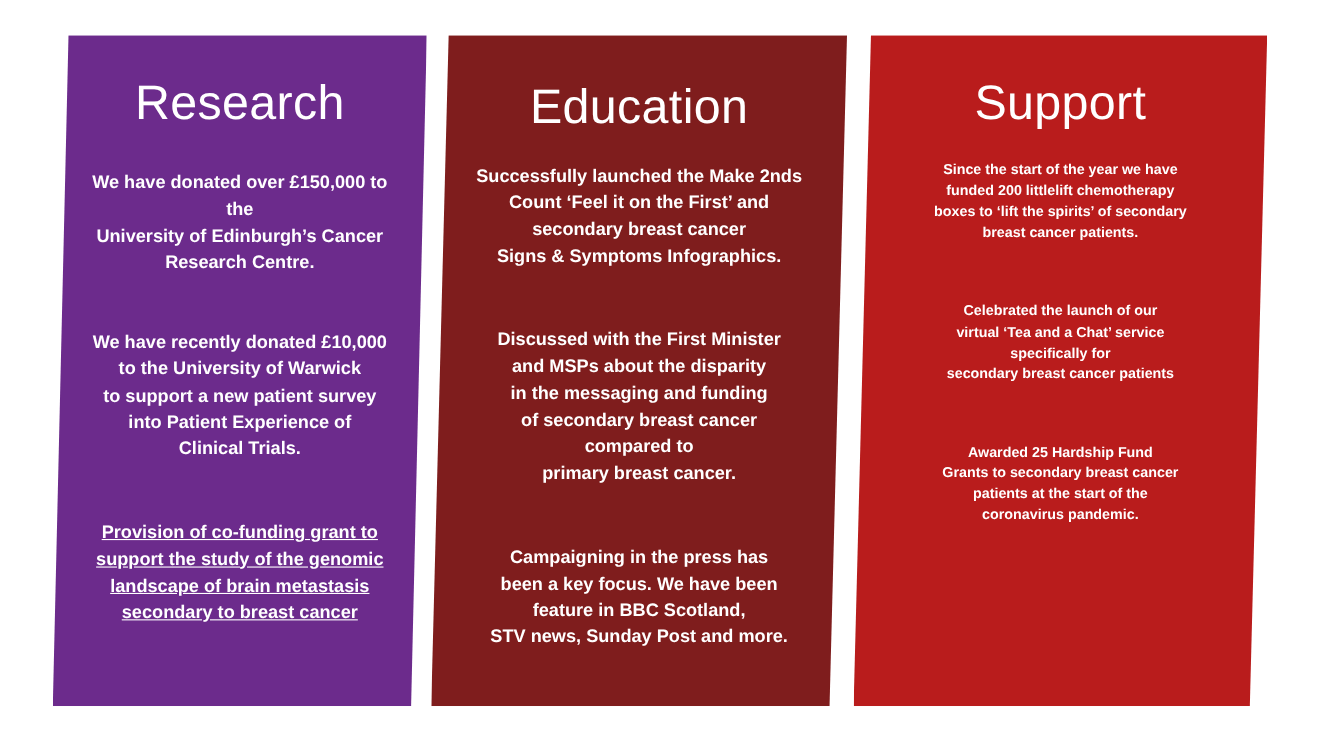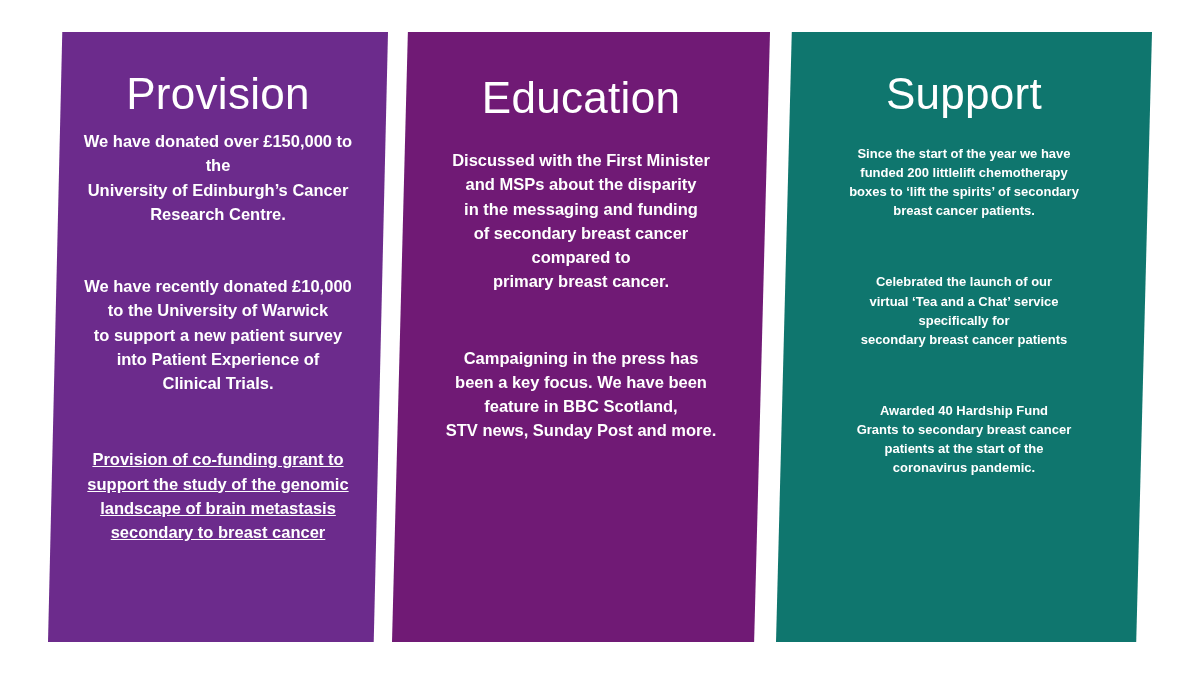--- a/index.html
+++ b/index.html
@@ -30,26 +30,26 @@
     clip-path: polygon(4.2% 0%, 100% 0%, 95.8% 100%, 0% 100%);
   }
   .col-research {
     left: 48px;
     width: 340px;
     background: #6c2b8c;
   }
   .col-education {
     left: 392px;
     width: 378px;
-    background: #701a75;
+    background: #7f1d1d;
   }
   .col-support {
     left: 776px;
     width: 376px;
-    background: #0f766e;
+    background: #b91c1c;
   }
   .col-title {
     text-align: center;
     font-weight: 400;
     font-size: 44px;
     line-height: 1;
     letter-spacing: 0.3px;
     margin: 0;
     padding-top: 40px;
   }
@@ -60,41 +60,41 @@
     text-align: center;
     font-weight: bold;
     font-size: 16.5px;
     line-height: 1.47;
     padding: 0 10px;
   }
   .col-research .block { font-size: 16.5px; }
   .col-education .block { font-size: 16.5px; }
   .col-support .block { font-size: 13px; }
 
-  .blocks-research .block:nth-child(1) { margin-top: 13px; }
+  .blocks-research .block:nth-child(1) { margin-top: 38px; }
   .blocks-research .block:nth-child(2) { margin-top: 48px; }
   .blocks-research .block:nth-child(3) { margin-top: 52px; text-decoration: underline; }
 
   .blocks-education .block:nth-child(1) { margin-top: 28px; }
   .blocks-education .block:nth-child(2) { margin-top: 52px; }
   .blocks-education .block:nth-child(3) { margin-top: 52px; }
 
   .blocks-support .block:nth-child(1) { margin-top: 28px; }
   .blocks-support .block:nth-child(2) { margin-top: 52px; text-align: center; }
   .blocks-support .block:nth-child(3) { margin-top: 52px; }
 
   .block span { display: block; white-space: pre-line; }
 </style>
 </head>
 <body>
 
 <div class="canvas">
 
   <section class="column col-research">
-    <h2 class="col-title">Provision</h2>
+    <h2 class="col-title">Research</h2>
     <div class="blocks-research">
       <p class="block">
           <span>We have donated over £150,000 to the
 University of Edinburgh’s  Cancer
 Research Centre.</span>
         </p>
       <p class="block">
           <span>We have recently donated  £10,000
 to the University of Warwick
 to support a new patient survey
@@ -106,20 +106,26 @@
 support the study of the genomic
 landscape of brain metastasis
 secondary to breast cancer</span>
         </p>
     </div>
   </section>
 
   <section class="column col-education">
     <h2 class="col-title">Education</h2>
     <div class="blocks-education">
+      <p class="block">
+          <span>Successfully launched the Make 2nds
+Count ‘Feel it on the First’ and
+secondary breast cancer
+Signs &amp; Symptoms Infographics.</span>
+        </p>
       <p class="block">
           <span>Discussed with the First Minister
 and MSPs about the disparity
 in the messaging and funding
 of secondary breast cancer
 compared to
 primary breast cancer.</span>
         </p>
       <p class="block">
           <span>Campaigning in the press has
@@ -139,21 +145,21 @@
 boxes to ‘lift the spirits’ of secondary
 breast cancer patients.</span>
         </p>
       <p class="block">
           <span>Celebrated the launch of our
 virtual ‘Tea and a Chat’ service
 specifically for
 secondary breast cancer patients</span>
         </p>
       <p class="block">
-          <span>Awarded 40 Hardship Fund
+          <span>Awarded 25 Hardship Fund
 Grants to secondary breast cancer
 patients at the start of the
 coronavirus pandemic.</span>
         </p>
     </div>
   </section>
 
 </div>
 
 </body></html>

